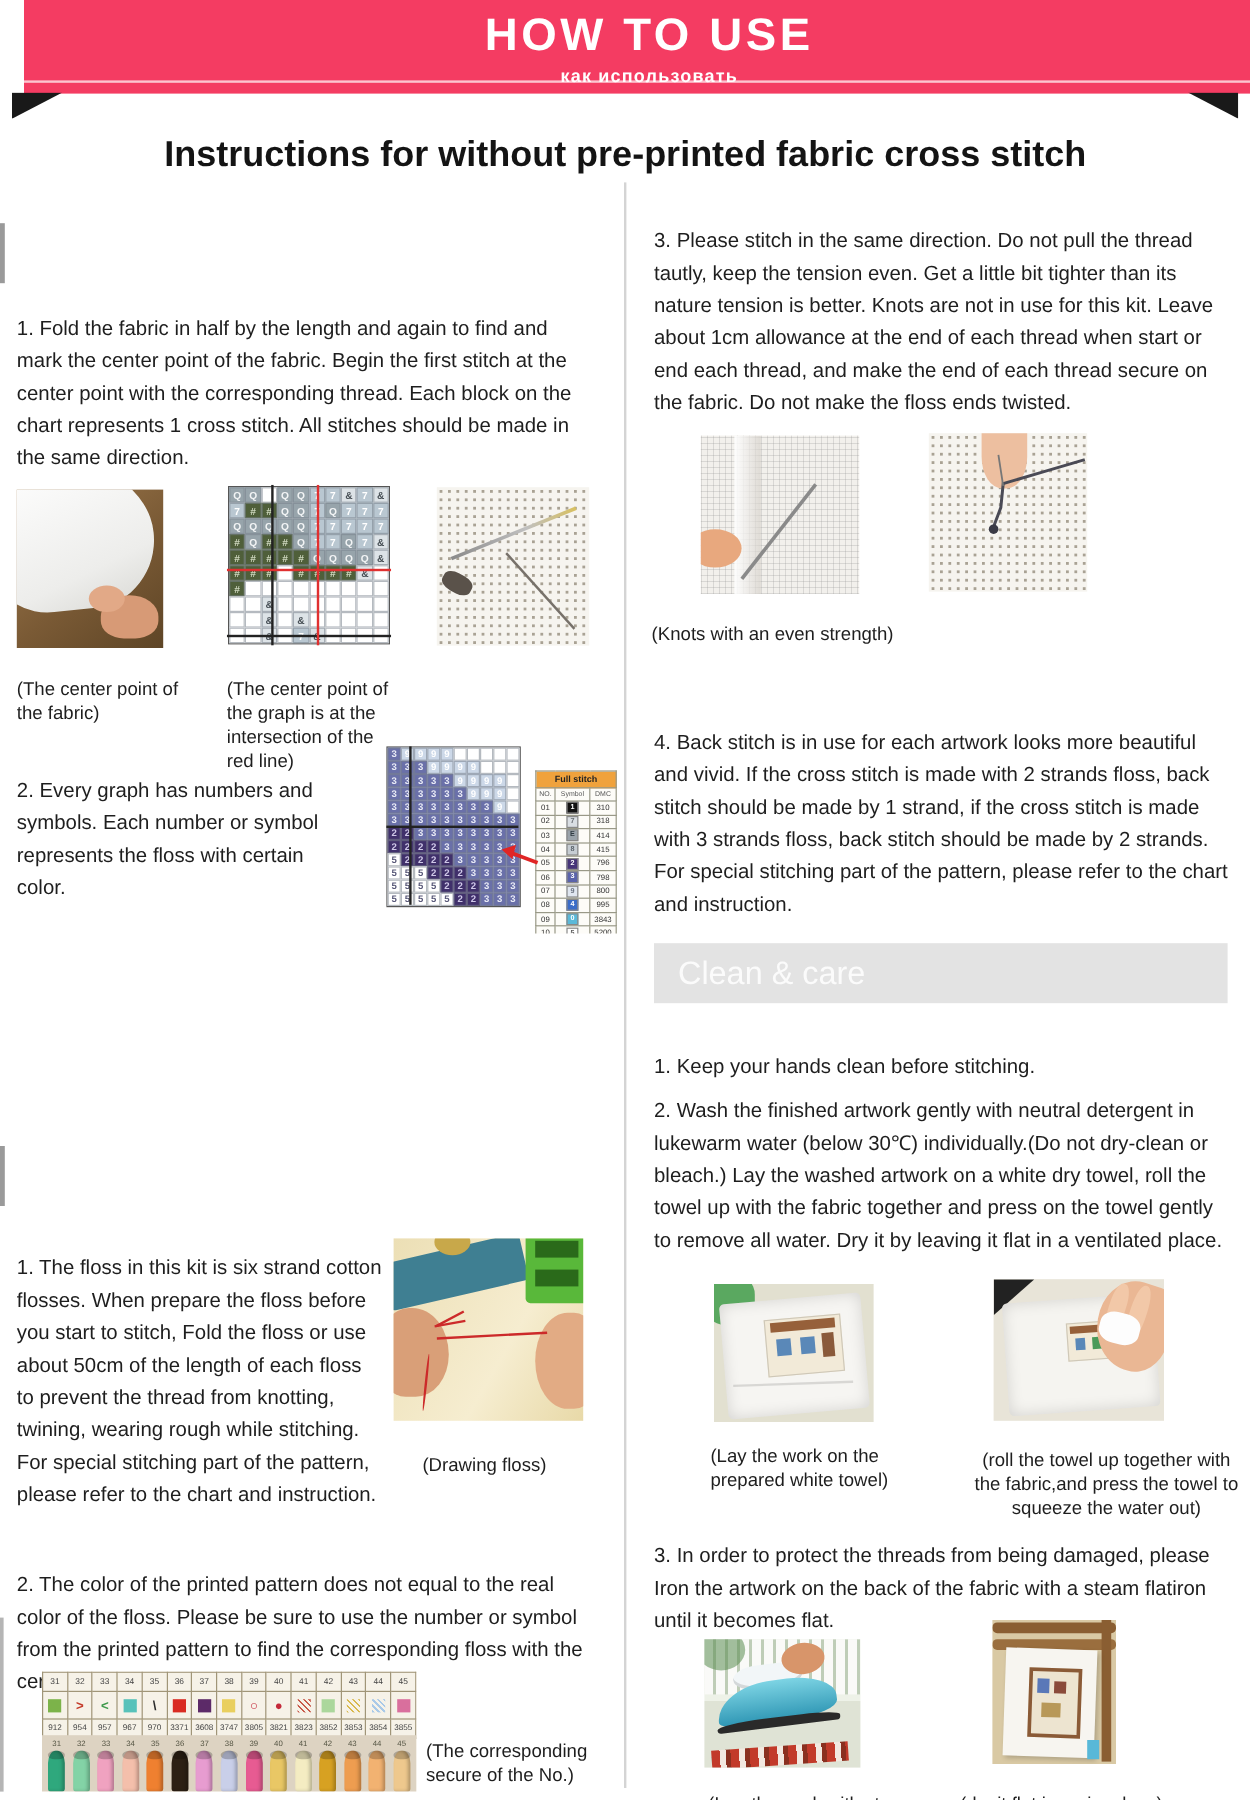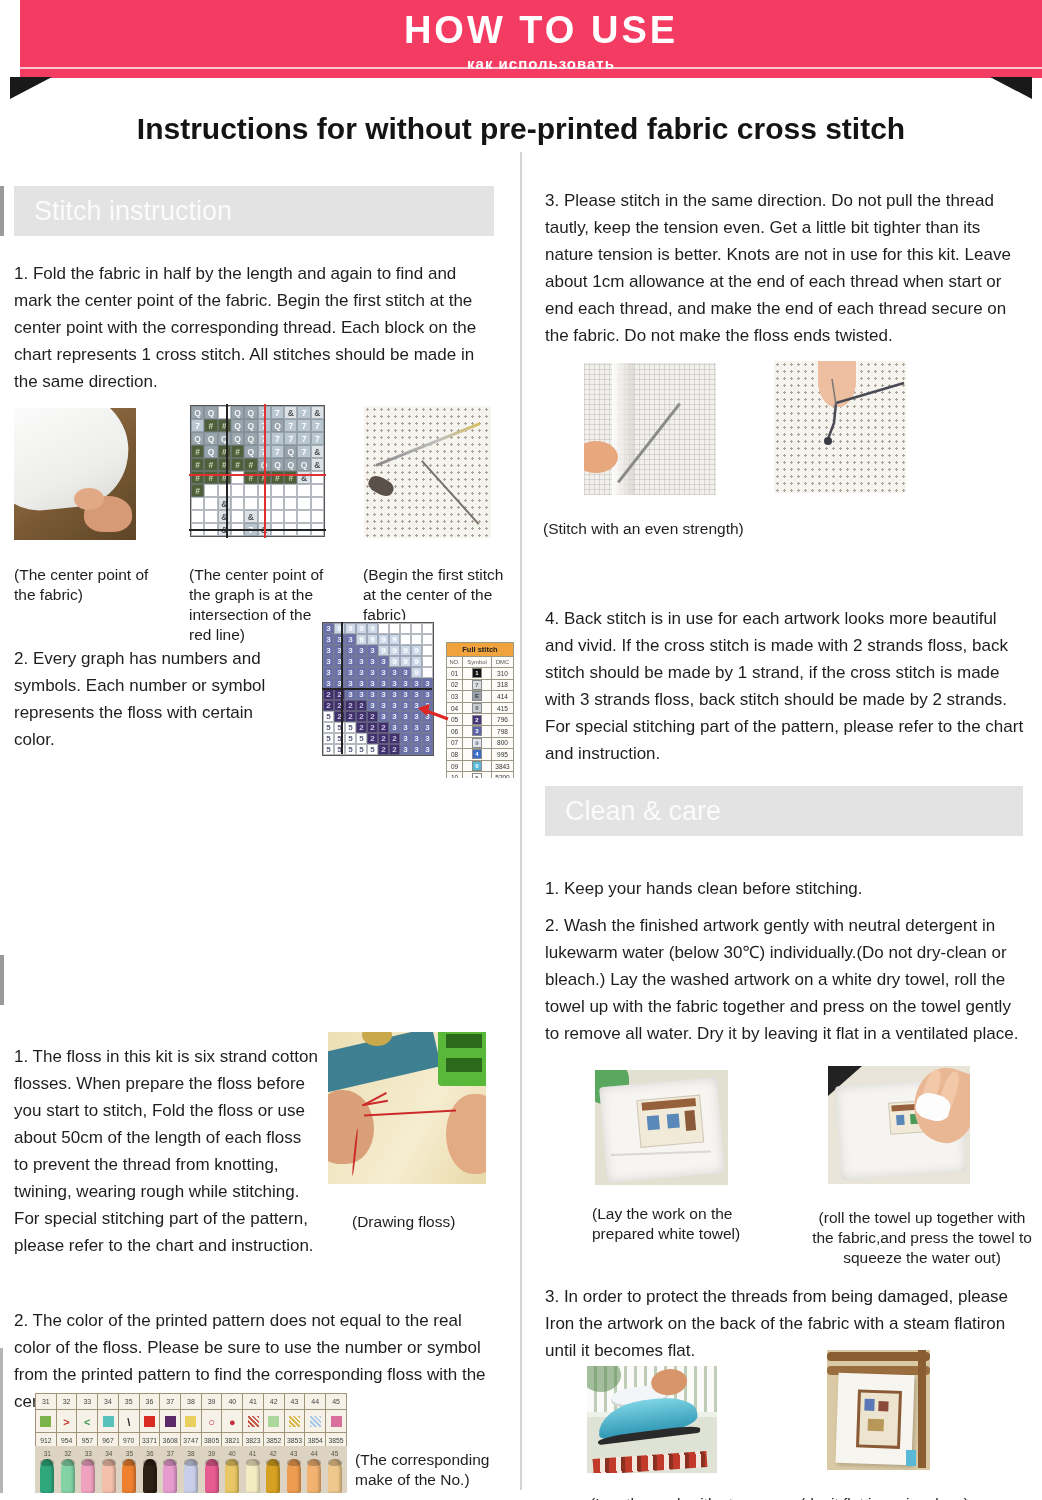--- a/index.html
+++ b/index.html
@@ -74,21 +74,20 @@
   <div class="fold l"></div>
   <div class="fold r"></div>
 
   <h1 class="page-title">Instructions for without pre-printed fabric cross stitch</h1>
 
   <div class="vdiv"></div>
   <div class="edge-mark" style="top:186px;height:50px;"></div>
   <div class="edge-mark" style="top:955px;height:50px;"></div>
   <div class="edge-mark" style="top:1348px;height:145px;width:3px;background:#b5b5b5;"></div>
 
-  <div class="abs secbar" style="left:14px;top:186px;width:480px;">Stitch instruction</div>
 
   <p class="abs para" style="left:14px;top:243px;width:484px;">1. Fold the fabric in half by the length and again to find and mark the center point of the fabric. Begin the first stitch at the center point with the corresponding thread. Each block on the chart represents 1 cross stitch. All stitches should be made in the same direction.</p>
 
   <div class="photo" style="left:14px;top:408px;width:122px;height:132px;background:linear-gradient(140deg,#a07b4e 0%,#7a5a35 55%,#5e4526 100%);">
     <div class="abs" style="left:-18px;top:-22px;width:132px;height:122px;background:linear-gradient(160deg,#ffffff,#ededeb 70%,#d9d9d5);border-radius:0 100% 70% 55%/0 90% 80% 45%;transform:rotate(-6deg);"></div>
     <div class="abs" style="right:4px;bottom:8px;width:48px;height:36px;background:#d79a76;border-radius:50% 50% 40% 40%;"></div>
     <div class="abs" style="right:32px;bottom:30px;width:30px;height:22px;background:#e2a987;border-radius:50%;"></div>
   </div>
 
   <div class="photo" style="left:189px;top:404px;width:137px;height:134px;background:#fff;">
@@ -201,21 +200,20 @@
   </div>
 
   <div class="photo dotfab" style="left:364px;top:406px;width:127px;height:132px;">
     <div class="abs" style="left:12px;top:58px;width:112px;height:2.5px;background:linear-gradient(90deg,#8a8a8a,#c0c0c0 60%,#d8c060);transform:rotate(-22deg);transform-origin:left center;"></div>
     <div class="abs" style="left:58px;top:54px;width:85px;height:1.5px;background:#77716a;transform:rotate(48deg);transform-origin:left center;"></div>
     <div class="abs" style="left:4px;top:72px;width:26px;height:16px;background:#5a524a;border-radius:40%;transform:rotate(28deg);"></div>
   </div>
 
   <p class="abs caption" style="left:189px;top:549px;width:148px;">(The center point of the graph is at the intersection of the red line)</p>
   <p class="abs caption" style="left:14px;top:549px;width:160px;">(The center point of the fabric)</p>
-  <p class="abs caption" style="left:363px;top:549px;width:142px;">(Begin the first stitch at the center of the fabric)</p>
 
   <p class="abs para" style="left:14px;top:628px;width:282px;">2. Every graph has numbers and symbols. Each number or symbol represents the floss with certain color.</p>
 
   <div class="photo" style="left:320px;top:620px;width:196px;height:158px;background:#fff;">
     <div id="symbol-graph" class="grid" style="position: absolute; left: 2px; top: 2px; width: 110px; height: 132px; grid-template-columns: repeat(10, 1fr);">
         <div style="background: rgb(106, 112, 169); color: rgb(232, 234, 245);">3</div>
         <div style="background: rgb(204, 216, 232); color: rgb(255, 255, 255);">9</div>
         <div style="background: rgb(204, 216, 232); color: rgb(255, 255, 255);">9</div>
         <div style="background: rgb(204, 216, 232); color: rgb(255, 255, 255);">9</div>
         <div style="background: rgb(204, 216, 232); color: rgb(255, 255, 255);">9</div>
@@ -609,40 +607,40 @@
           </div>
         </div>
         <div class="skein-col">
           <div class="skein-num">45</div>
           <div class="skein-body" style="background: rgb(238, 200, 141);">
             <div class="skein-cap"></div>
           </div>
         </div>
       </div>
   </div>
-  <p class="abs caption" style="left:355px;top:1434px;width:150px;">(The corresponding make of the No.)</p>
+  <p class="abs caption" style="left:355px;top:1434px;width:150px;">(The corresponding secure of the No.)</p>
 
   <p class="abs para" style="left:545px;top:170px;width:482px;">3. Please stitch in the same direction. Do not pull the thread tautly, keep the tension even. Get a little bit tighter than its nature tension is better. Knots are not in use for this kit. Leave about 1cm allowance at the end of each thread when start or end each thread, and make the end of each thread secure on the fabric. Do not make the floss ends twisted.</p>
 
   <div class="photo gridfab" style="left:584px;top:363px;width:132px;height:132px;">
     <div class="abs" style="left:28px;top:0;width:22px;height:100%;background:linear-gradient(90deg,rgba(255,255,255,.9),rgba(210,205,198,.6));"></div>
     <div class="abs" style="left:34px;top:118px;width:100px;height:2.5px;background:#8a8a8a;transform:rotate(-52deg);transform-origin:left center;"></div>
     <div class="abs" style="left:-10px;bottom:22px;width:44px;height:32px;background:#e8a87e;border-radius:50%;"></div>
   </div>
 
   <div class="photo dotfab" style="left:774px;top:361px;width:132px;height:132px;">
     <div class="abs" style="left:44px;top:-12px;width:38px;height:58px;background:#edbfa0;border-radius:0 0 45% 45%;"></div>
     <svg class="abs" style="left:0;top:0;" width="132" height="132">
       <polyline points="130,22 96,32 62,42 60,62 54,78" fill="none" stroke="#4a4a55" stroke-width="2.5"></polyline>
       <circle cx="54" cy="80" r="4" fill="#3a3a45"></circle>
       <line x1="62" y1="44" x2="58" y2="18" stroke="#777" stroke-width="1.5"></line>
     </svg>
   </div>
 
-  <p class="abs caption" style="left:543px;top:503px;width:225px;">(Stitch with an even strength)</p>
+  <p class="abs caption" style="left:543px;top:503px;width:225px;">(Knots with an even strength)</p>
 
   <p class="abs para" style="left:545px;top:588px;width:484px;">4. Back stitch is in use for each artwork looks more beautiful and vivid. If the cross stitch is made with 2 strands floss, back stitch should be made by 1 strand, if the cross stitch is made with 3 strands floss, back stitch should be made by 2 strands. For special stitching part of the pattern, please refer to the chart and instruction.</p>
 
   <div class="abs secbar" style="left:545px;top:786px;width:478px;">Clean &amp; care</div>
 
   <p class="abs para" style="left:545px;top:858px;width:482px;">1. Keep your hands clean before stitching.</p>
   <p class="abs para" style="left:545px;top:895px;width:484px;">2. Wash the finished artwork gently with neutral detergent in lukewarm water (below 30℃) individually.(Do not dry-clean or bleach.) Lay the washed artwork on a white dry towel, roll the towel up with the fabric together and press on the towel gently to remove all water. Dry it by leaving it flat in a ventilated place.</p>
 
   <div class="photo" style="left:595px;top:1070px;width:133px;height:115px;background:#e2e0d0;">
     <div class="abs" style="left:-8px;top:-8px;width:42px;height:42px;background:#5aa860;border-radius:40%;"></div>

